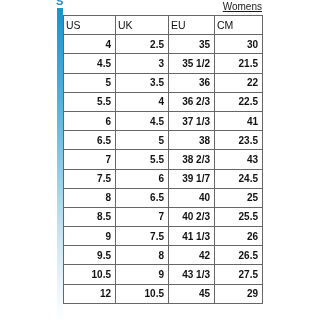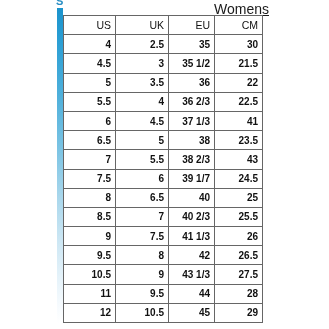--- a/index.html
+++ b/index.html
@@ -55,22 +55,22 @@
         #f7fbfe 95%,
         #ffffff 100%);
   }
 
   
   .caption {
     position: absolute;
     left: 214px;
     top: 1px;
     width: 48px;
-    text-align: center;
-    font-size: 14px;
+    text-align: right;
+    font-size: 10px;
     color: #1a1a1a;
     white-space: nowrap;
     text-decoration: underline;
   }
 
   
   .size-table {
     position: absolute;
     left: 63px;
     top: 15px;
@@ -88,21 +88,21 @@
   .size-table th,
   .size-table td {
     border: 1px solid #666666;
     height: 19.2px;
     padding: 0 4px 0 2px;
     box-sizing: border-box;
     line-height: 17px;
     background: #ffffff;
   }
   .size-table th {
-    text-align: right;
+    text-align: left;
     font-weight: normal;
     font-size: 10.5px;
   }
   .size-table td {
     text-align: right;
     font-weight: bold;
     font-size: 10px;
   }
 </style>
 </head>
@@ -204,26 +204,20 @@
         <td>42</td>
         <td>26.5</td>
       </tr>
       <tr>
         <td>10.5</td>
         <td>9</td>
         <td>43 1/3</td>
         <td>27.5</td>
       </tr>
       <tr>
-        <td>11</td>
-        <td>9.5</td>
-        <td>44</td>
-        <td>28</td>
-      </tr>
-      <tr>
         <td>12</td>
         <td>10.5</td>
         <td>45</td>
         <td>29</td>
       </tr>
     </tbody>
   </table>
 
 </div>
 

